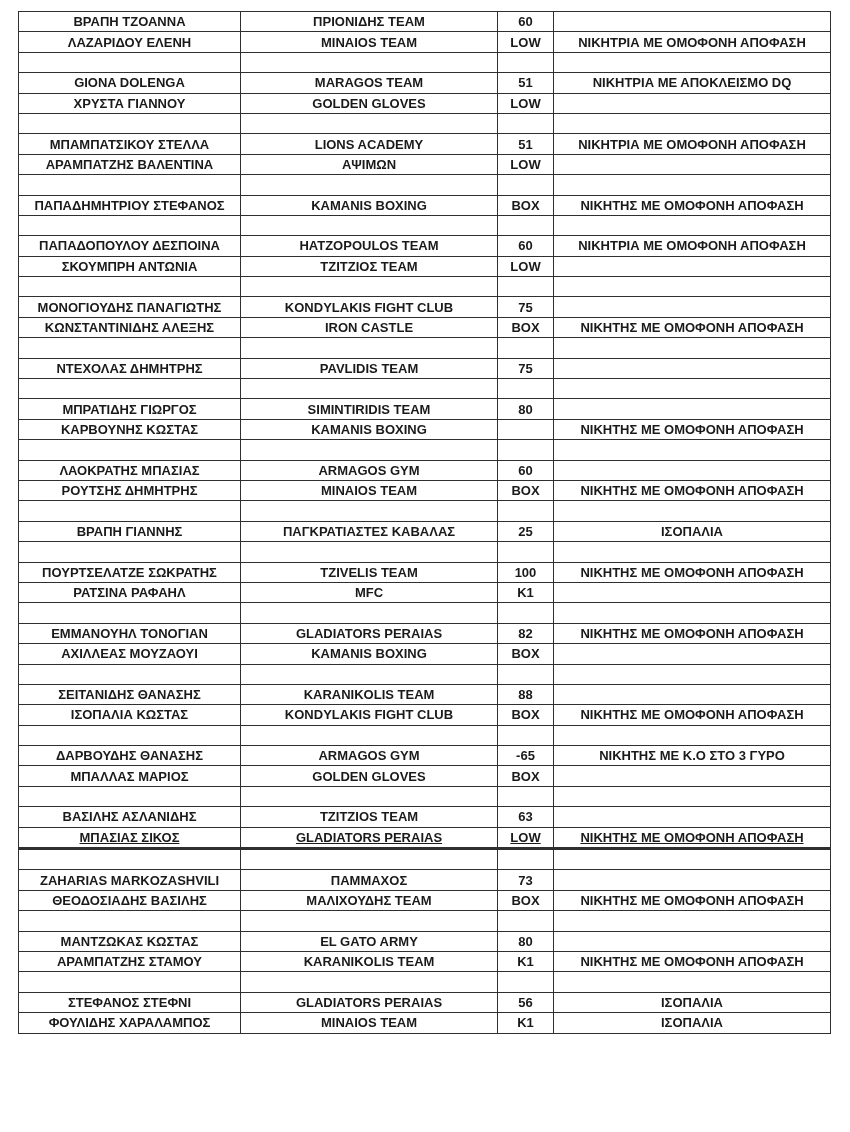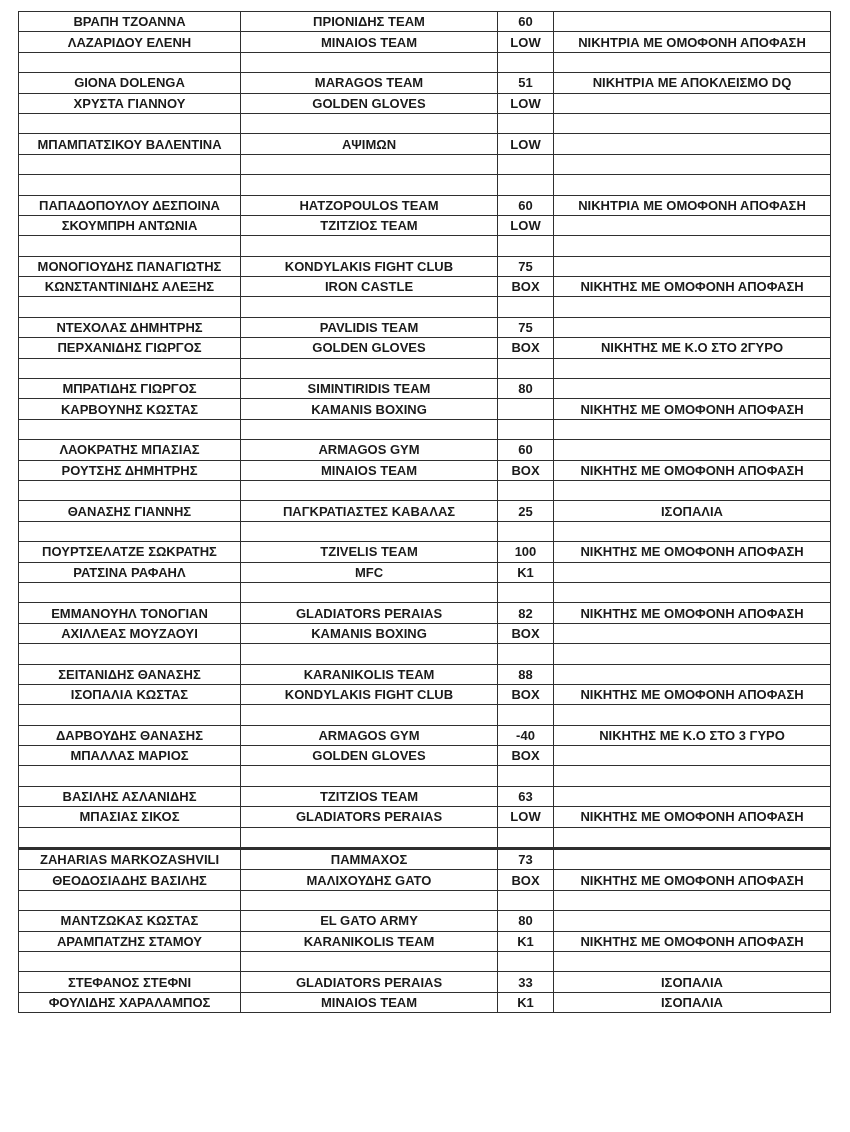--- a/index.html
+++ b/index.html
@@ -88,30 +88,42 @@
           <td>LOW</td>
           <td></td>
         </tr>
         <tr>
           <td></td>
           <td></td>
           <td></td>
           <td></td>
         </tr>
         <tr>
-          <td>ΜΠΑΜΠΑΤΣΙΚΟΥ ΒΑΛΕΝΤΙΝΑ</td>
+          <td>ΜΠΑΜΠΑΤΣΙΚΟΥ ΣΤΕΛΛΑ</td>
+          <td>LIONS ACADEMY</td>
+          <td>51</td>
+          <td>ΝΙΚΗΤΡΙΑ ΜΕ ΟΜΟΦΟΝΗ ΑΠΟΦΑΣΗ</td>
+        </tr>
+        <tr>
+          <td>ΑΡΑΜΠΑΤΖΗΣ ΒΑΛΕΝΤΙΝΑ</td>
           <td>ΑΨΙΜΩΝ</td>
           <td>LOW</td>
           <td></td>
         </tr>
         <tr>
           <td></td>
           <td></td>
           <td></td>
           <td></td>
+        </tr>
+        <tr>
+          <td>ΠΑΠΑΔΗΜΗΤΡΙΟΥ ΣΤΕΦΑΝΟΣ</td>
+          <td>KAMANIS BOXING</td>
+          <td>BOX</td>
+          <td>ΝΙΚΗΤΗΣ ΜΕ ΟΜΟΦΟΝΗ ΑΠΟΦΑΣΗ</td>
         </tr>
         <tr>
           <td></td>
           <td></td>
           <td></td>
           <td></td>
         </tr>
         <tr>
           <td>ΠΑΠΑΔΟΠΟΥΛΟΥ ΔΕΣΠΟΙΝΑ</td>
           <td>HATZOPOULOS TEAM</td>
@@ -148,26 +160,20 @@
           <td></td>
           <td></td>
         </tr>
         <tr>
           <td>ΝΤΕΧΟΛΑΣ ΔΗΜΗΤΡΗΣ</td>
           <td>PAVLIDIS TEAM</td>
           <td>75</td>
           <td></td>
         </tr>
         <tr>
-          <td>ΠΕΡΧΑΝΙΔΗΣ ΓΙΩΡΓΟΣ</td>
-          <td>GOLDEN GLOVES</td>
-          <td>BOX</td>
-          <td>ΝΙΚΗΤΗΣ ΜΕ Κ.Ο  ΣΤΟ 2ΓΥΡΟ</td>
-        </tr>
-        <tr>
           <td></td>
           <td></td>
           <td></td>
           <td></td>
         </tr>
         <tr>
           <td>ΜΠΡΑΤΙΔΗΣ ΓΙΩΡΓΟΣ</td>
           <td>SIMINTIRIDIS TEAM</td>
           <td>80</td>
           <td></td>
@@ -196,21 +202,21 @@
           <td>BOX</td>
           <td>ΝΙΚΗΤΗΣ ΜΕ ΟΜΟΦΟΝΗ ΑΠΟΦΑΣΗ</td>
         </tr>
         <tr>
           <td></td>
           <td></td>
           <td></td>
           <td></td>
         </tr>
         <tr>
-          <td>ΘΑΝΑΣΗΣ ΓΙΑΝΝΗΣ</td>
+          <td>ΒΡΑΠΗ ΓΙΑΝΝΗΣ</td>
           <td>ΠΑΓΚΡΑΤΙΑΣΤΕΣ ΚΑΒΑΛΑΣ</td>
           <td>25</td>
           <td>ΙΣΟΠΑΛΙΑ</td>
         </tr>
         <tr>
           <td></td>
           <td></td>
           <td></td>
           <td></td>
         </tr>
@@ -264,21 +270,21 @@
         </tr>
         <tr>
           <td></td>
           <td></td>
           <td></td>
           <td></td>
         </tr>
         <tr>
           <td>ΔΑΡΒΟΥΔΗΣ ΘΑΝΑΣΗΣ</td>
           <td>ARMAGOS GYM</td>
-          <td>-40</td>
+          <td>-65</td>
           <td>ΝΙΚΗΤΗΣ ΜΕ  Κ.Ο  ΣΤΟ 3 ΓΥΡΟ</td>
         </tr>
         <tr>
           <td>ΜΠΑΛΛΑΣ ΜΑΡΙΟΣ</td>
           <td>GOLDEN GLOVES</td>
           <td>BOX</td>
           <td></td>
         </tr>
         <tr>
           <td></td>
@@ -305,21 +311,21 @@
           <td></td>
         </tr>
         <tr>
           <td>ZAHARIAS MARKOZASHVILI</td>
           <td>ΠΑΜΜΑΧΟΣ</td>
           <td>73</td>
           <td></td>
         </tr>
         <tr>
           <td>ΘΕΟΔΟΣΙΑΔΗΣ ΒΑΣΙΛΗΣ</td>
-          <td>ΜΑΛΙΧΟΥΔΗΣ GATO</td>
+          <td>ΜΑΛΙΧΟΥΔΗΣ TEAM</td>
           <td>BOX</td>
           <td>ΝΙΚΗΤΗΣ ΜΕ ΟΜΟΦΟΝΗ ΑΠΟΦΑΣΗ</td>
         </tr>
         <tr>
           <td></td>
           <td></td>
           <td></td>
           <td></td>
         </tr>
         <tr>
@@ -336,21 +342,21 @@
         </tr>
         <tr>
           <td></td>
           <td></td>
           <td></td>
           <td></td>
         </tr>
         <tr>
           <td>ΣΤΕΦΑΝΟΣ ΣΤΕΦΝΙ</td>
           <td>GLADIATORS PERAIAS</td>
-          <td>33</td>
+          <td>56</td>
           <td>ΙΣΟΠΑΛΙΑ</td>
         </tr>
         <tr>
           <td>ΦΟΥΛΙΔΗΣ ΧΑΡΑΛΑΜΠΟΣ</td>
           <td>MINAIOS TEAM</td>
           <td>K1</td>
           <td>ΙΣΟΠΑΛΙΑ</td>
         </tr>
       </tbody>
   </table>

